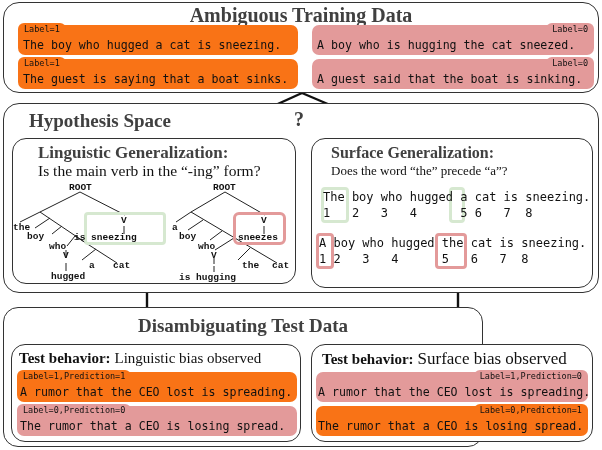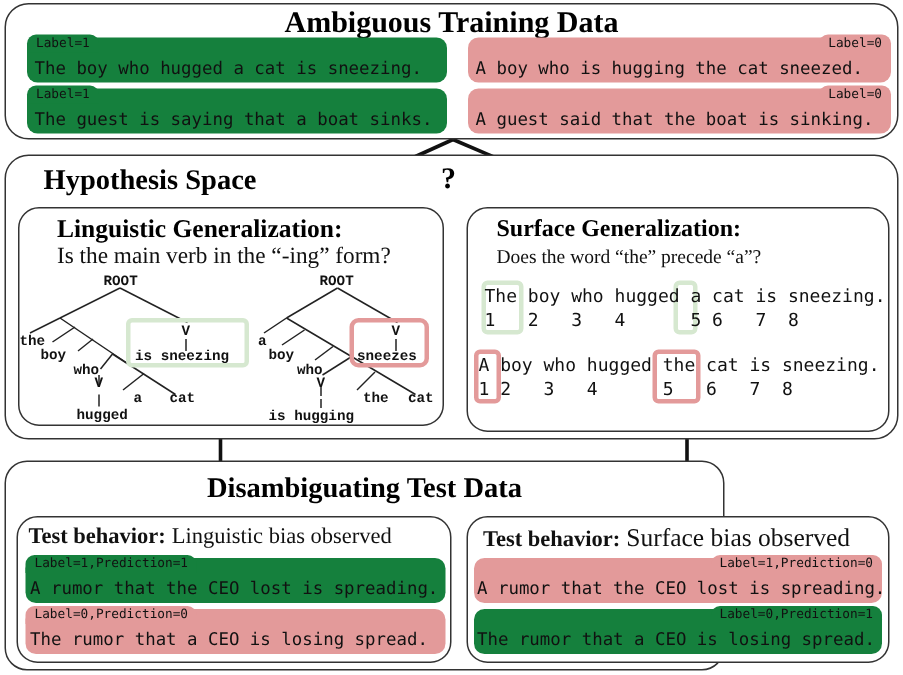--- a/index.html
+++ b/index.html
@@ -1,22 +1,22 @@
 <!DOCTYPE html>
 <html><head>
 <meta charset="utf-8">
 <style>
   * { box-sizing: border-box; margin: 0; padding: 0; }
   html, body { width: 602px; height: 450px; background: #ffffff; overflow: hidden; }
   body { position: relative; font-family: "Liberation Serif", serif; color: #111; }
   .panel { position: absolute; border: 1.5px solid #333; border-radius: 16px; background: #fff; }
   .sub { position: absolute; border: 1.3px solid #333; border-radius: 14px; background: #fff; }
-  .title { position: absolute; font-family: "Liberation Serif", serif; font-weight: bold; color: #000000; white-space: nowrap; }
+  .title { position: absolute; font-family: "Liberation Serif", serif; font-weight: bold; color: #404040; white-space: nowrap; }
   .bubble { position: absolute; border-radius: 7px; font-family: "DejaVu Sans Mono", monospace; white-space: nowrap; }
-  .green { background: #15803d; }
+  .green { background: #f97316; }
   .red { background: #e39a9a; }
   .bubble .lbl { position: absolute; font-size: 8.5px; top: -2px; padding: 1px 6px 1px 6px; border-radius: 6px 6px 0 0; }
   .bubble .txt { position: absolute; font-size: 11.6px; left: 5px; bottom: 3px; }
   .tree-word { position: absolute; font-family: "Liberation Mono", monospace; font-weight: bold; font-size: 9.5px; white-space: nowrap; }
   .sg-line { position: absolute; font-family: "DejaVu Sans Mono", monospace; font-size: 12px; white-space: pre; }
   .hl { position: absolute; border-radius: 4px; }
   svg { position: absolute; left: 0; top: 0; }
 </style>
 </head>
 <body>
@@ -104,21 +104,21 @@
 
 <div class="tree-word" style="left:69px;top:182px;">ROOT</div>
 <div class="tree-word" style="left:13px;top:222px;">the</div>
 <div class="tree-word" style="left:27px;top:231px;">boy</div>
 <div class="tree-word" style="left:49px;top:241px;">who</div>
 <div class="tree-word" style="left:63px;top:250px;">V</div>
 <div class="tree-word" style="left:51px;top:271px;">hugged</div>
 <div class="tree-word" style="left:89px;top:260px;">a</div>
 <div class="tree-word" style="left:113px;top:260px;">cat</div>
 <div class="tree-word" style="left:121px;top:215px;">V</div>
-<div class="tree-word" style="left:90px;top:232px;">is sneezing</div>
+<div class="tree-word" style="left:74px;top:232px;">is sneezing</div>
 
 <div class="tree-word" style="left:213px;top:182px;">ROOT</div>
 <div class="tree-word" style="left:172px;top:222px;">a</div>
 <div class="tree-word" style="left:179px;top:231px;">boy</div>
 <div class="tree-word" style="left:198px;top:241px;">who</div>
 <div class="tree-word" style="left:211px;top:250px;">V</div>
 <div class="tree-word" style="left:179px;top:272px;">is hugging</div>
 <div class="tree-word" style="left:242px;top:260px;">the</div>
 <div class="tree-word" style="left:272px;top:260px;">cat</div>
 <div class="tree-word" style="left:261px;top:215px;">V</div>

